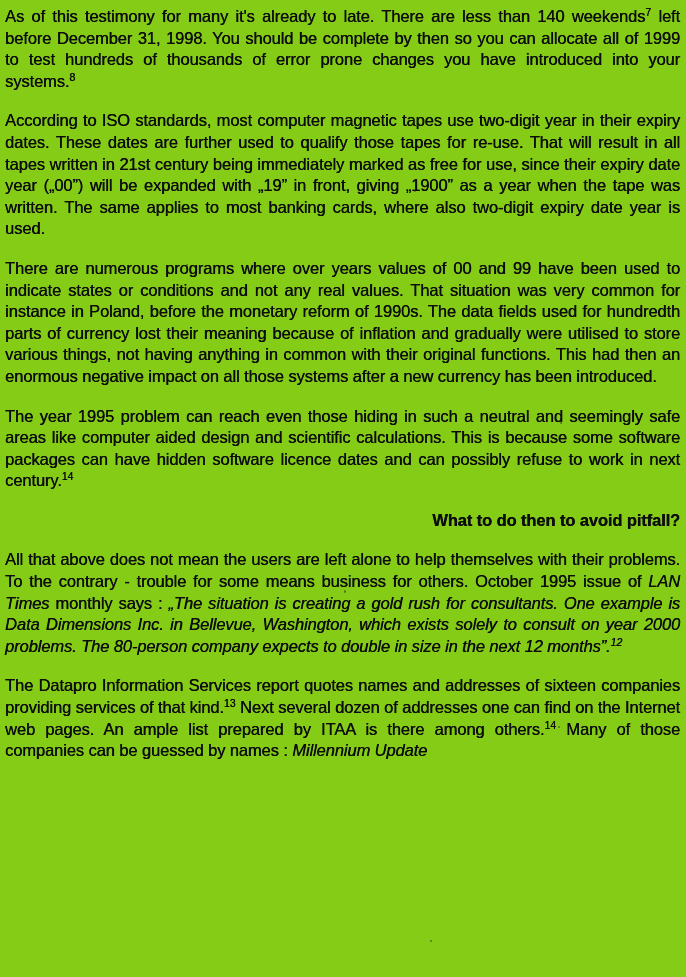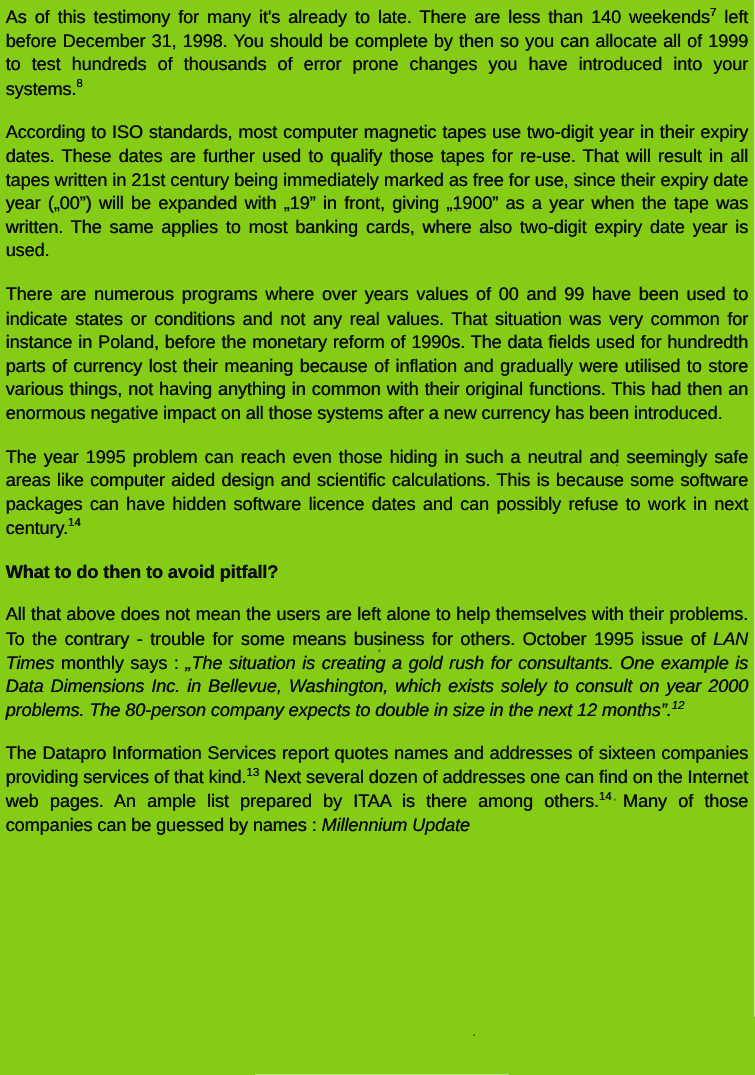--- a/index.html
+++ b/index.html
@@ -22,21 +22,21 @@
     text-shadow: 0.35px 0 0 currentColor;
   }
   .content {
     padding: 6px 6px 0 5px;
   }
   p.para {
     margin: 0 0 18px 0;
     text-align: justify;
   }
   p.para.heading {
-    text-align: left;
+    text-align: right;
     font-weight: bold;
   }
   .b { font-weight: bold; }
   .i { font-style: italic; }
   sup.fn {
     font-size: 10.5px;
     line-height: 0;
     vertical-align: super;
     letter-spacing: 0;
   }

